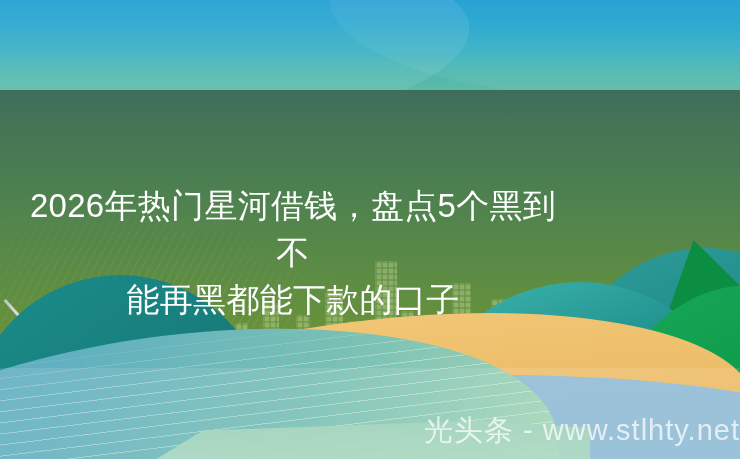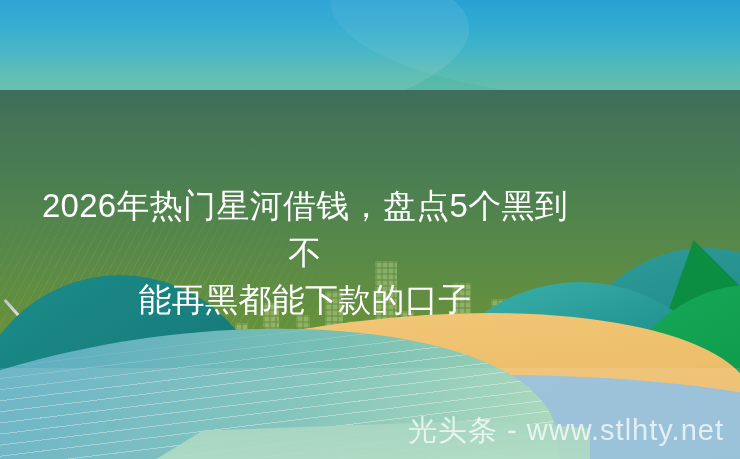--- a/index.html
+++ b/index.html
@@ -175,36 +175,36 @@
   #bright-band{
     position:absolute;left:0;top:368px;width:100%;height:91px;
     background:rgba(255,255,255,.10);
     pointer-events:none;
   }
 
   
   #title-wrap{
     position:absolute;left:0;top:182px;width:586px;
     text-align:center;
-    padding:0 24px;box-sizing:border-box;margin-left:12px;
+    padding:0 24px;box-sizing:border-box;
   }
   #title{
     margin:0;
     font-family:"Liberation Sans","DejaVu Sans",sans-serif;
     font-size:33px;
     line-height:47px;
     font-weight:400;
     color:#ffffff;
     letter-spacing:.3px;
     white-space:pre-line;
   }
 
   
   #watermark{
-    position:absolute;right:16px;bottom:12px;
+    position:absolute;right:0;bottom:12px;
     font-family:"Liberation Sans","DejaVu Sans",sans-serif;
     font-size:29px;
     line-height:34px;
     color:rgba(255,255,255,.72);
     letter-spacing:1px;
     white-space:nowrap;
     pointer-events:none;
   }
 </style>
 </head>

